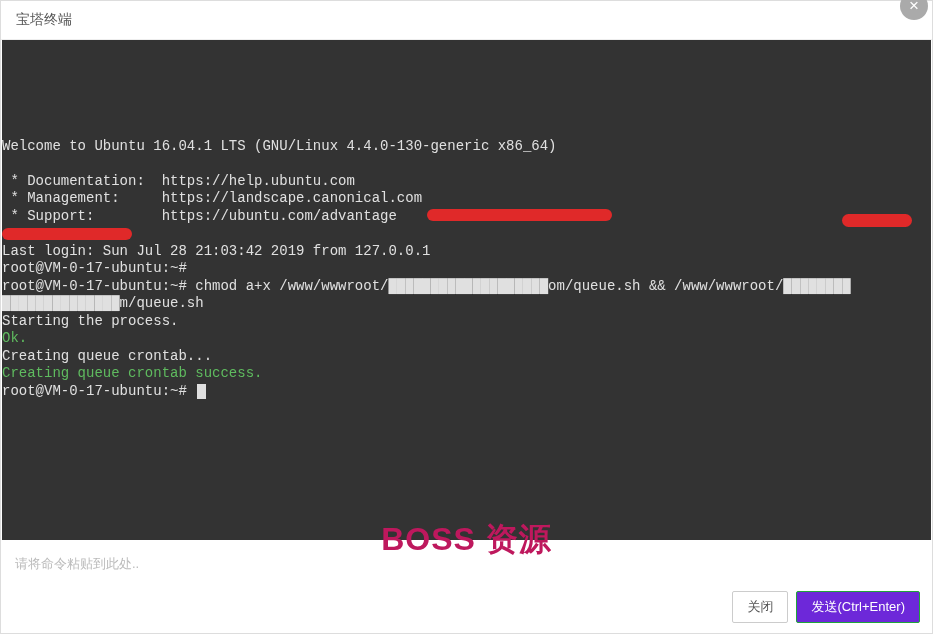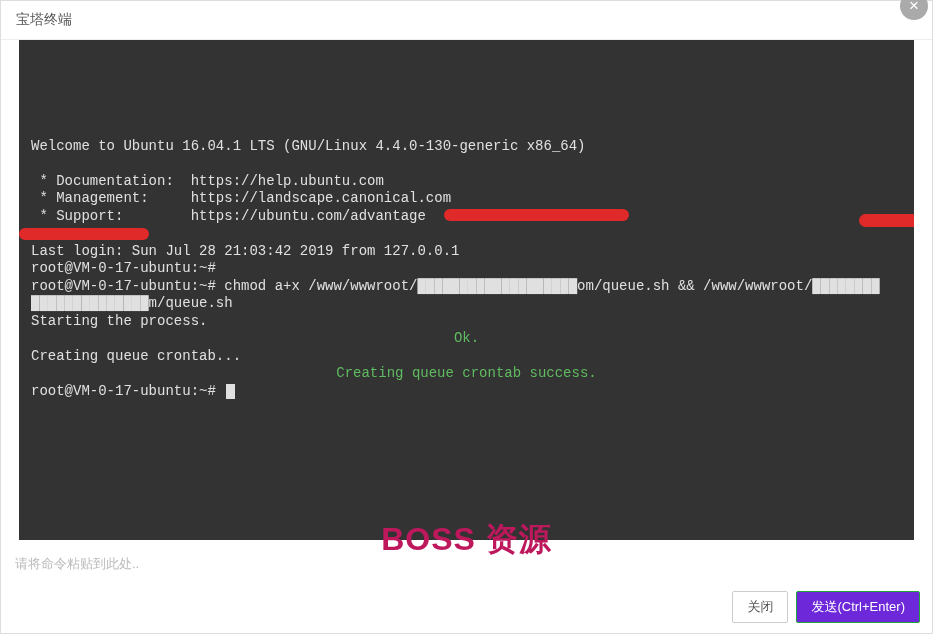--- a/index.html
+++ b/index.html
@@ -46,28 +46,28 @@
       font-size: 17px;
       cursor: pointer;
     }
     .terminal {
       flex: 1;
       background: #333333;
       color: #e0e0e0;
       font-family: "Courier New", Consolas, monospace;
       font-size: 14px;
       line-height: 1.25;
-      padding: 10px 12px;
-      margin: 0 18px;
+      padding: 10px 0;
+      margin: 0 1px;
       overflow: hidden;
       position: relative;
       white-space: pre;
     }
     .term-line { display: block; }
-    .term-green { color: #5fbb5f; text-align: center; }
+    .term-green { color: #5fbb5f; }
     .redact1 {
       position: absolute;
       background: #e02929;
       border-radius: 8px;
     }
     .cursor {
       display: inline-block;
       width: 9px;
       height: 15px;
       background: #e0e0e0;

